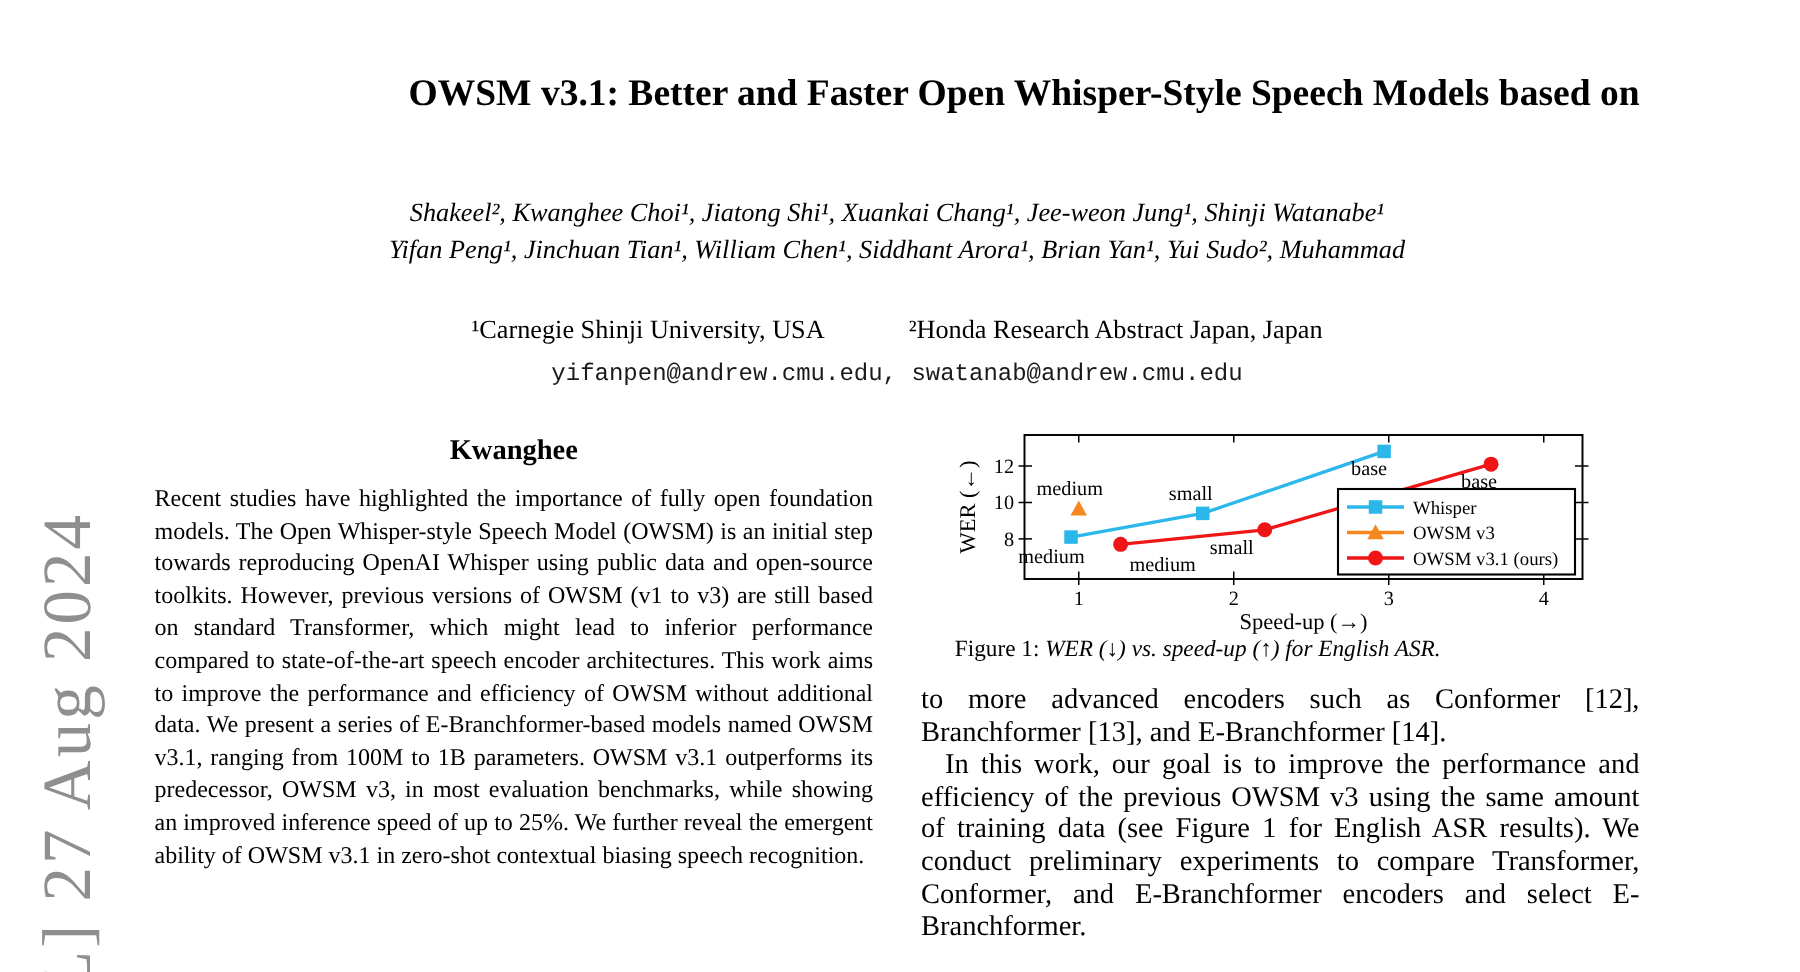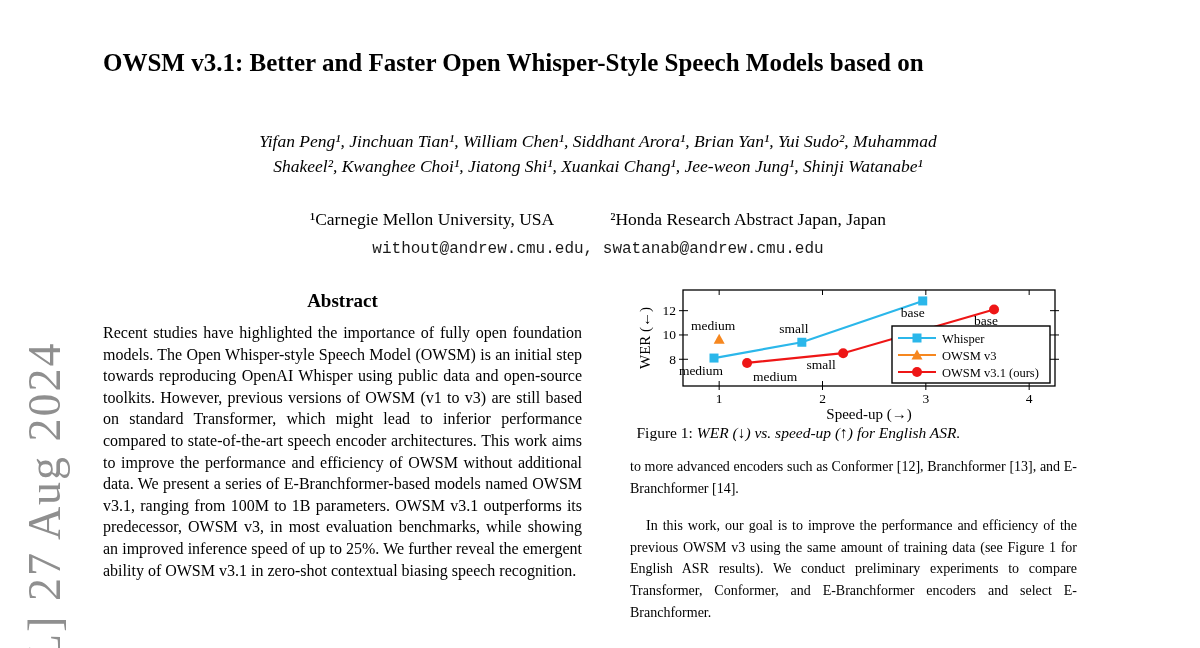--- a/index.html
+++ b/index.html
@@ -7,64 +7,64 @@
     width:1200px;height:648px;overflow:hidden;background:#ffffff;color:#000;
     font-family:"Liberation Serif", serif;position:relative;
   }
   .watermark{
     position:absolute;left:18px;top:662px;
     transform:rotate(-90deg);transform-origin:top left;
     font-size:46px;color:#8f8f8f;white-space:nowrap;letter-spacing:2px;
     font-family:"Liberation Serif", serif;
   }
   .content{position:absolute;left:103px;top:0;width:990px;}
-  .title{ text-align:left;margin-top:46px;font-weight:bold;font-size:25px;line-height:33px;}
+  .title{ text-align:right;margin-top:46px;font-weight:bold;font-size:25px;line-height:33px;}
   .authors{text-align:center;margin-top:50px;font-style:italic;font-size:17.5px;line-height:25px;}
   .affils{display:flex;justify-content:center;gap:56px;margin-top:30px;font-size:17.5px;}
   .emails{text-align:center;margin-top:10px;font-family:"Liberation Mono", monospace;font-size:16px;color:#1a1a1a;}
   .cols{display:flex;gap:32px;margin-top:28px;}
   .col{width:479px;}
   .abstract-h{text-align:center;font-weight:bold;font-size:19px;margin:4px 0 10px 0;}
   .body-text{font-size:16px;line-height:21.6px;text-align:justify;}
   .fig{width:434px;margin:0 auto;}
   .fig svg{display:block;}
   svg text{font-family:"Liberation Serif", serif;fill:#000;}
   .fig-caption{text-align:left;font-size:15.5px;margin-top:-2px;white-space:nowrap;}
   .fig-caption .it{font-style:italic;}
-  .para{font-size:14px;line-height:21.6px;text-align:justify;margin:16px;}
+  .para{font-size:19px;line-height:21.6px;text-align:justify;margin:0;}
   .para.first{margin-top:14px;}
   .para.indent{text-indent:16px;}
 </style>
 </head>
 <body>
 
 <div class="watermark">L] 27 Aug 2024</div>
 
 <div class="content">
 
   <div class="title">
     <div>OWSM v3.1: Better and Faster Open Whisper-Style Speech Models based on</div>
   </div>
 
   <div class="authors">
+    <div>Shakeel², Kwanghee Choi¹, Jiatong Shi¹, Xuankai Chang¹, Jee-weon Jung¹, Shinji Watanabe¹</div>
     <div>Yifan Peng¹, Jinchuan Tian¹, William Chen¹, Siddhant Arora¹, Brian Yan¹, Yui Sudo², Muhammad</div>
-    <div>Shakeel², Kwanghee Choi¹, Jiatong Shi¹, Xuankai Chang¹, Jee-weon Jung¹, Shinji Watanabe¹</div>
   </div>
 
   <div class="affils">
-    <span>¹Carnegie Mellon University, USA</span>
+    <span>¹Carnegie Shinji University, USA</span>
     <span>²Honda Research Abstract Japan, Japan</span>
   </div>
 
-  <div class="emails">without@andrew.cmu.edu, swatanab@andrew.cmu.edu</div>
+  <div class="emails">yifanpen@andrew.cmu.edu, swatanab@andrew.cmu.edu</div>
 
   <div class="cols">
 
     <div class="col">
-      <div class="abstract-h">Abstract</div>
+      <div class="abstract-h">Kwanghee</div>
       <div class="body-text">Recent studies have highlighted the importance of fully open foundation models. The Open Whisper-style Speech Model (OWSM) is an initial step towards reproducing OpenAI Whisper using public data and open-source toolkits. However, previous versions of OWSM (v1 to v3) are still based on standard Transformer, which might lead to inferior performance compared to state-of-the-art speech encoder architectures. This work aims to improve the performance and efficiency of OWSM without additional data. We present a series of E-Branchformer-based models named OWSM v3.1, ranging from 100M to 1B parameters. OWSM v3.1 outperforms its predecessor, OWSM v3, in most evaluation benchmarks, while showing an improved inference speed of up to 25%. We further reveal the emergent ability of OWSM v3.1 in zero-shot contextual biasing speech recognition.</div>
     </div>
 
     <div class="col">
       <div class="fig">
         <svg width="430" height="140" viewBox="0 0 430 140">
             <rect x="46" y="4" width="372" height="96" fill="none" stroke="#000" stroke-width="1.3"></rect>
             <line x1="82.16666666666666" y1="4" x2="82.16666666666666" y2="9" stroke="#000" stroke-width="1"></line>
             <line x1="82.16666666666666" y1="95" x2="82.16666666666666" y2="104" stroke="#000" stroke-width="1"></line>
             <text x="82.16666666666666" y="117" text-anchor="middle" font-size="13.5">1</text>

